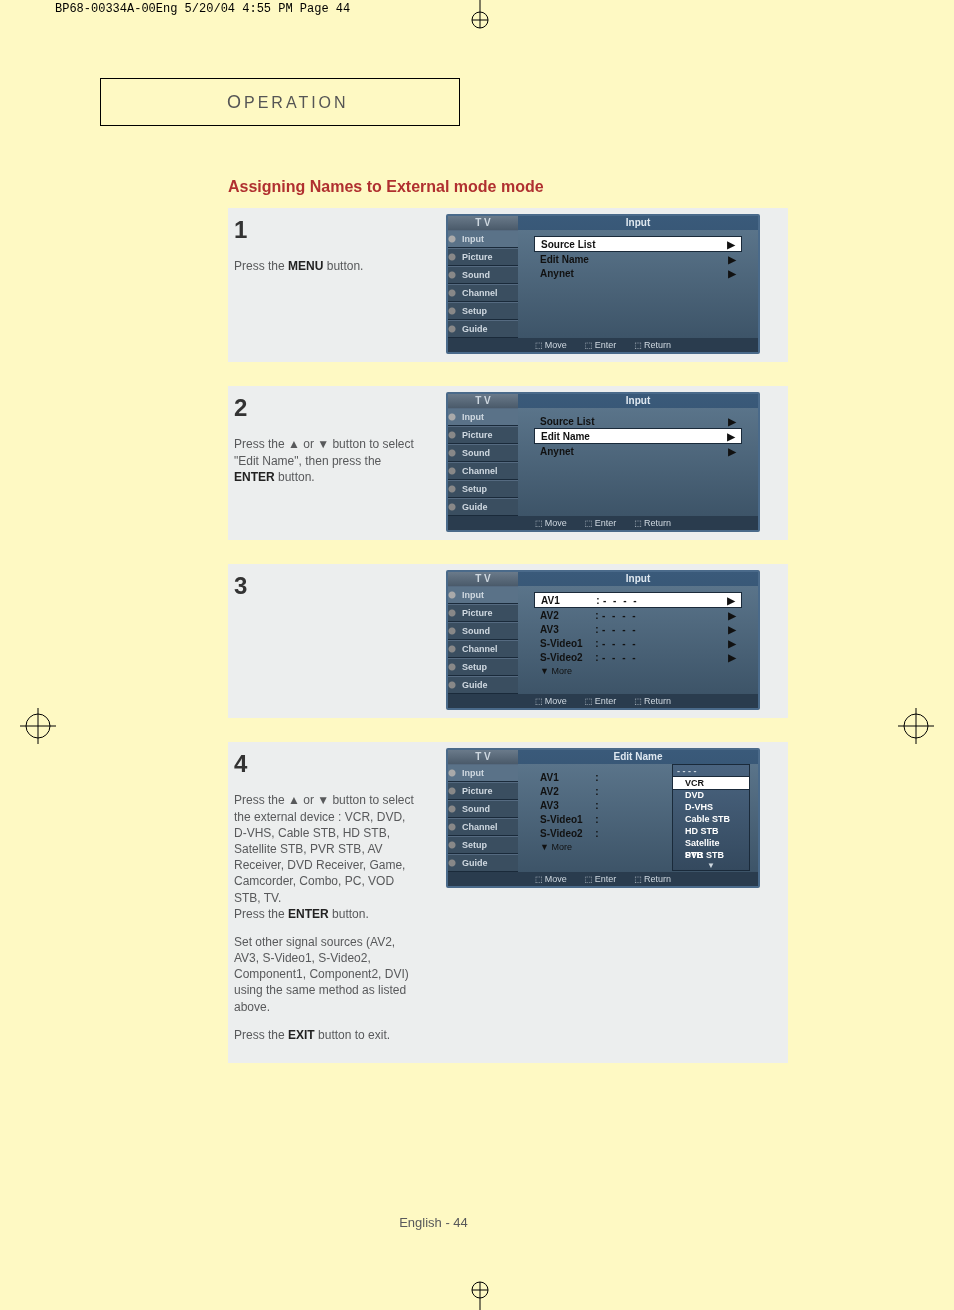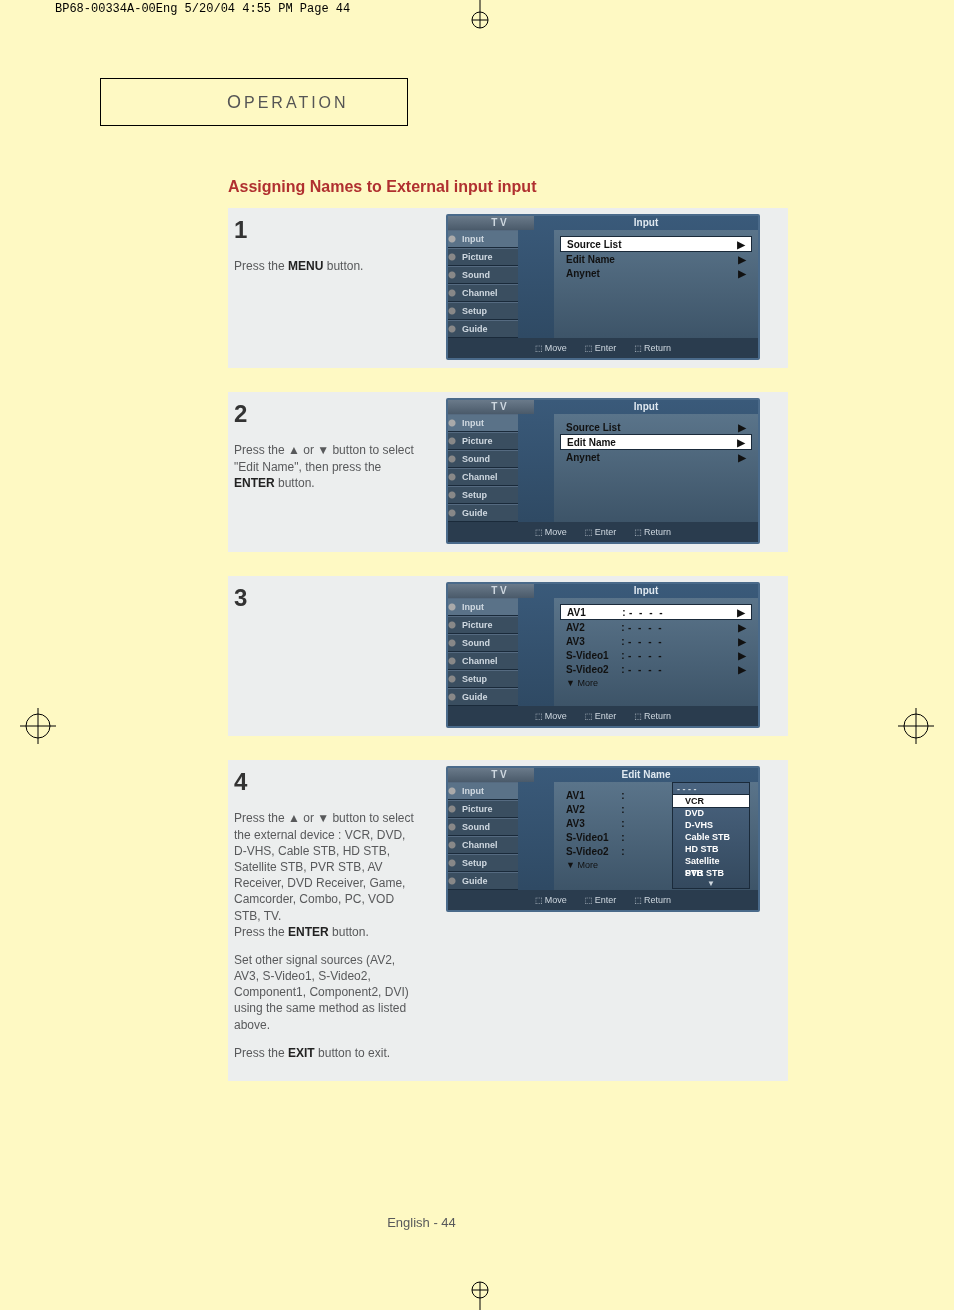--- a/index.html
+++ b/index.html
@@ -55,21 +55,21 @@
     height: 30px;
   }
   .page-inner {
     position: absolute;
     top: 78px;
     left: 100px;
     width: 760px;
   }
   .chapter-box {
     border: 1px solid #000;
-    width: 308px;
+    width: 360px;
     height: 48px;
     display: flex;
     align-items: center;
     padding-left: 126px;
     box-sizing: border-box;
     letter-spacing: 3px;
     font-size: 16px;
     color: #555;
     font-variant: small-caps;
   }
@@ -131,21 +131,20 @@
     height: 14px;
     font-size: 10px;
   }
   .osd-topbar .tv {
     width: 70px;
     text-align: center;
     background: linear-gradient(#6a7a8a, #4a5a6a);
     font-weight: bold;
     color: #cfd8e0;
     line-height: 14px;
-    padding-left: 16px;
   }
   .osd-topbar .title {
     flex: 1;
     text-align: center;
     font-weight: bold;
     color: #dfe8f0;
     line-height: 14px;
   }
   .osd-body {
     display: flex;
@@ -167,22 +166,21 @@
     font-weight: bold;
     color: #cfd8e0;
     background: radial-gradient(circle at 4px 8px, #888 3px, transparent 4px), #3a4e60;
   }
   .osd-sideitem.sel {
     background: radial-gradient(circle at 4px 8px, #aaa 3px, transparent 4px), #5a7288;
   }
   .osd-main {
     flex: 1;
     background: linear-gradient(#5a748a, #3d5468);
-    padding: 6px 6px;
-    margin-left: 36px;
+    padding: 6px 16px;
   }
   .osd-row {
     display: flex;
     align-items: center;
     height: 14px;
     font-size: 10px;
     font-weight: bold;
     color: #111;
     padding: 0 6px;
   }
@@ -194,21 +192,21 @@
   .osd-row .colon { width: 10px; text-align: center; }
   .osd-row .value { flex: 1; text-align: left; letter-spacing: 2px; }
   .osd-row .arrow { width: 12px; text-align: right; }
   .osd-more {
     font-size: 9px;
     font-weight: normal;
     color: #111;
     padding: 2px 0 0 6px;
   }
   .osd-footer {
-    height: 20px;
+    height: 14px;
     background: #2a3c4e;
     display: flex;
     justify-content: center;
     gap: 18px;
     font-size: 9px;
     color: #cfd8e0;
     align-items: center;
   }
   .osd-footer span::before {
     content: "⬚ ";
@@ -241,21 +239,21 @@
     color: #cfd8e0;
   }
   .popup .parrow {
     text-align: center;
     color: #cfd8e0;
     font-size: 8px;
   }
   .page-footer {
     position: absolute;
     bottom: 80px;
-    left: 4px;
+    left: 16px;
     width: 835px;
     text-align: center;
     font-size: 13px;
     color: #58595b;
   }
   .osd-wrap { position: relative; }
 </style>
 </head>
 <body>
 
@@ -281,21 +279,21 @@
   <svg class="crop-bottom" viewBox="0 0 30 30">
       <circle cx="15" cy="10" r="8" fill="none" stroke="#000" stroke-width="1"></circle>
       <line x1="7" y1="10" x2="23" y2="10" stroke="#000" stroke-width="1"></line>
       <line x1="15" y1="2" x2="15" y2="30" stroke="#000" stroke-width="1"></line>
     </svg>
 
   <div class="page-inner">
     <div class="chapter-box">
       <span>OPERATION</span>
     </div>
-    <div class="section-title">Assigning Names to External input input</div>
+    <div class="section-title">Assigning Names to External mode mode</div>
 
     <div class="step-block">
       <div class="step-left">
         <div class="step-num">1</div>
         <p><span>Press the </span><b>MENU</b><span> button.</span></p>
       </div>
       <div class="step-right">
         <div class="osd">
           <div class="osd-topbar">
             <div class="tv">T V</div>

